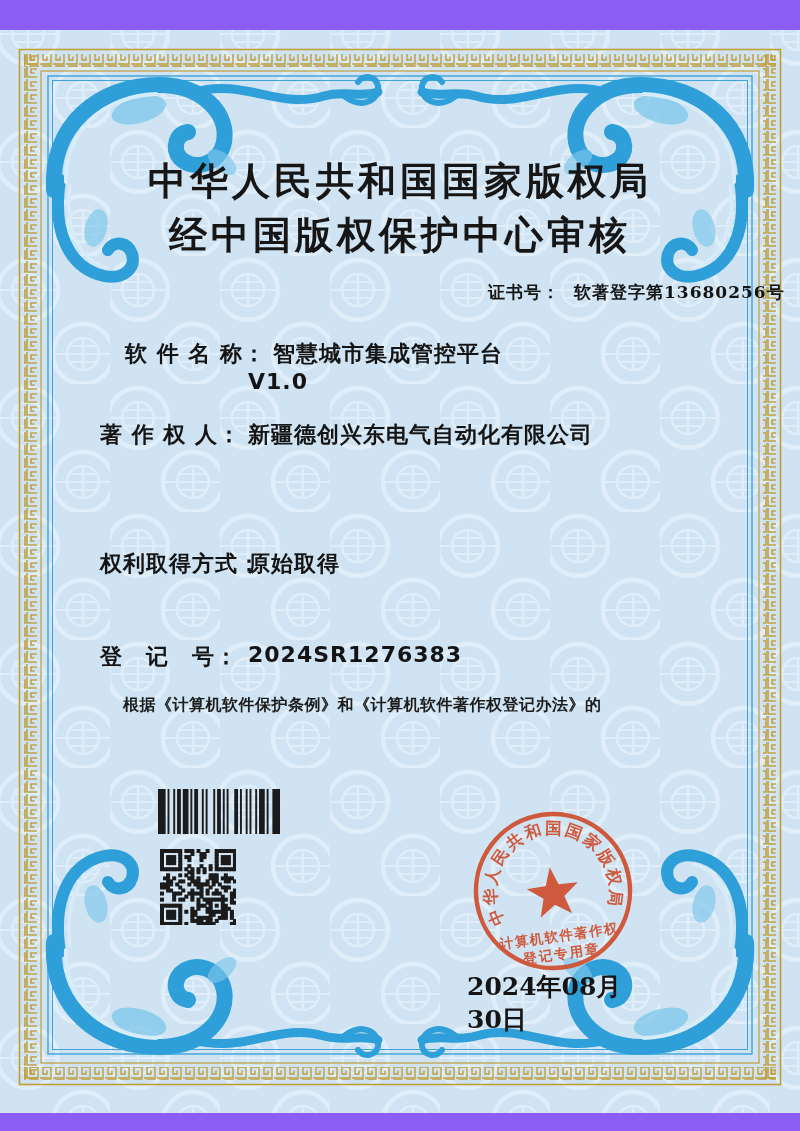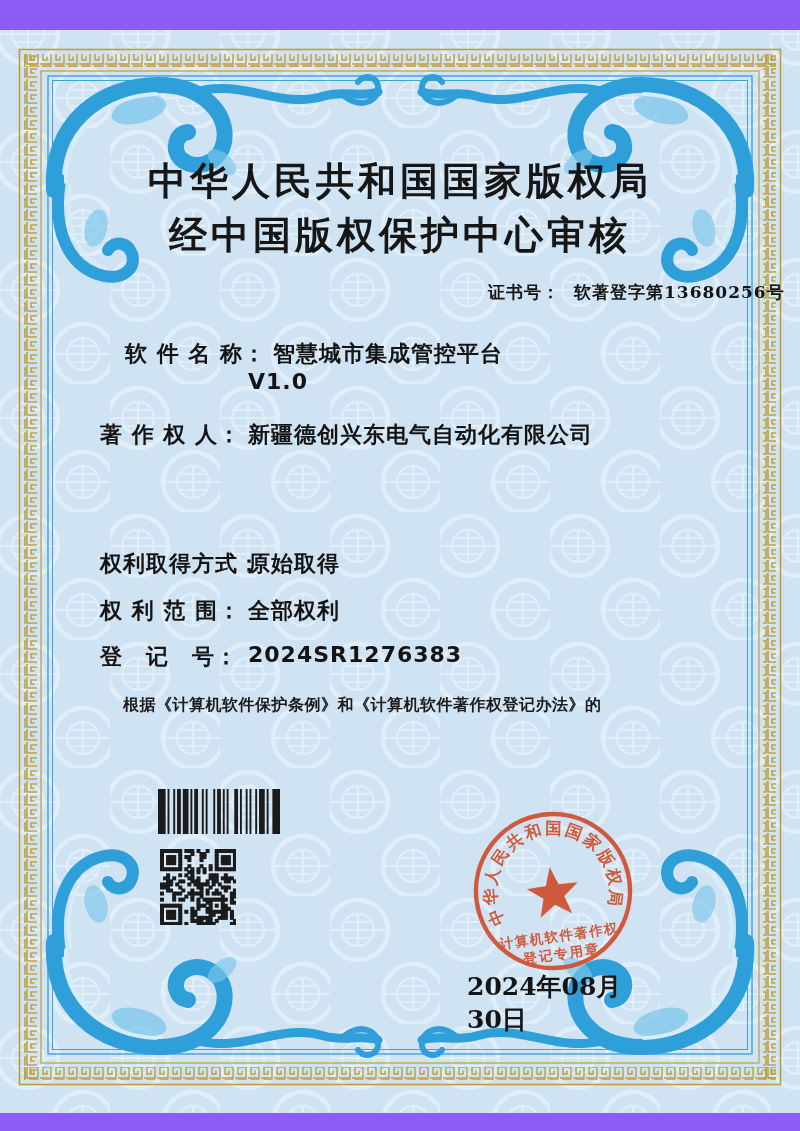--- a/index.html
+++ b/index.html
@@ -96,24 +96,20 @@
   <div class="abs frow" style="top:369px;left:0;width:800px;height:30px;">
     <span class="val">V1.0</span>
   </div>
   <div class="abs frow" style="top:420px;left:0;width:800px;height:30px;">
     <span class="lab">著 作 权 人：</span>
     <span class="val">新疆德创兴东电气自动化有限公司</span>
   </div>
   <div class="abs frow" style="top:549px;left:0;width:800px;height:30px;">
     <span class="lab">权利取得方式：</span>
     <span class="val">原始取得</span>
-  </div>
-  <div class="abs frow" style="top:596px;left:0;width:800px;height:30px;">
-    <span class="lab">权 利 范 围：</span>
-    <span class="val">全部权利</span>
   </div>
   <div class="abs frow" style="top:642px;left:0;width:800px;height:30px;">
     <span class="lab">登　记　号：</span>
     <span class="val">2024SR1276383</span>
   </div>
 
   <div class="abs stmt" style="left:123px;top:695px;">根据《计算机软件保护条例》和《计算机软件著作权登记办法》的</div>
 
   <svg class="abs" id="barcode" style="left:158px;top:789px;" width="122" height="45" aria-hidden="true">
       <rect x="0.00" y="0" width="7.63" height="45" fill="#1b1b1b"></rect>

